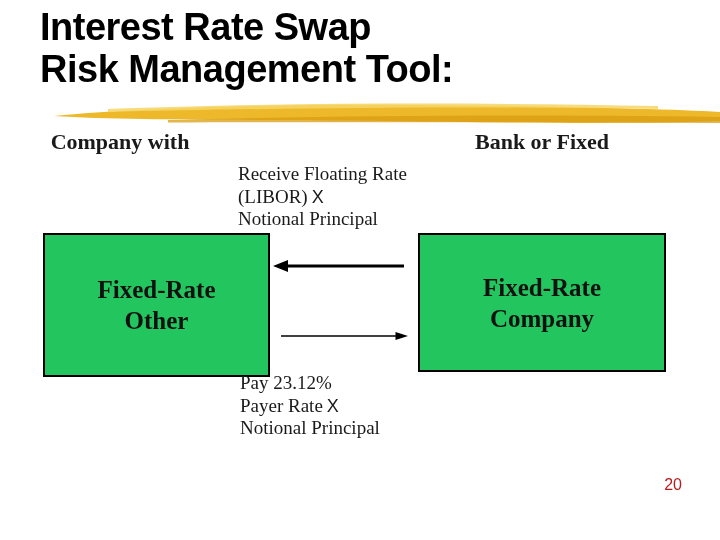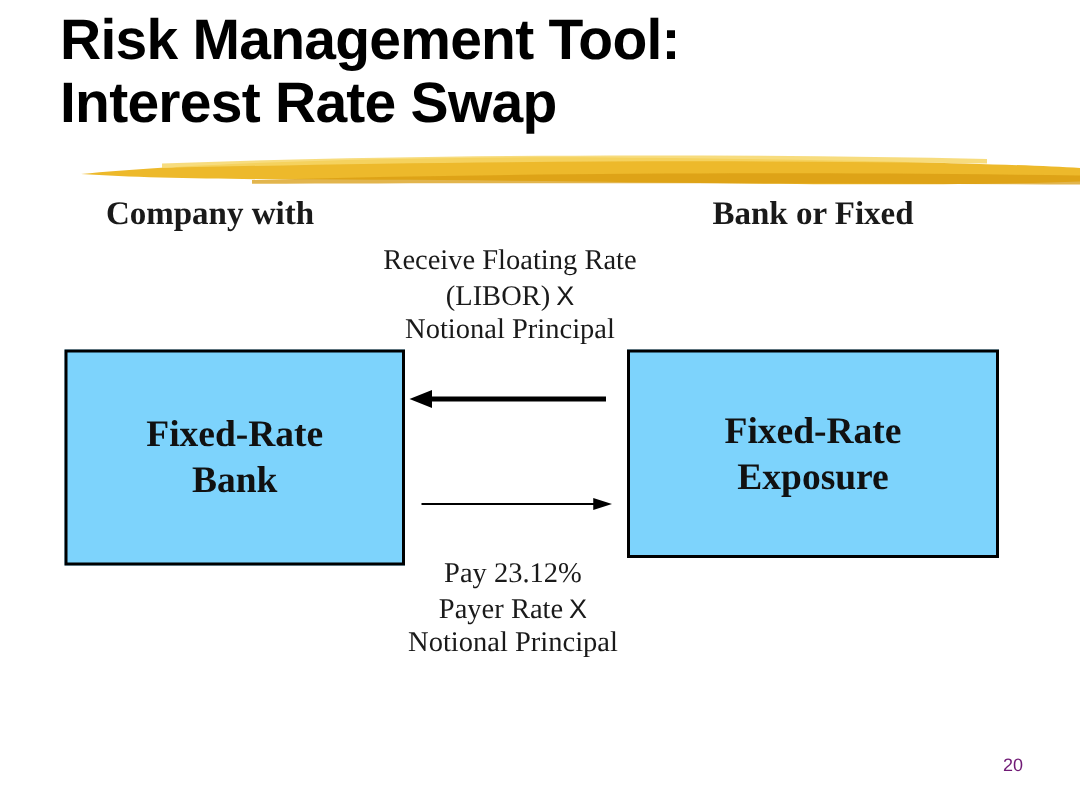--- a/index.html
+++ b/index.html
@@ -37,42 +37,42 @@
   }
 
   .party-label {
     width: 200px;
     text-align: center;
     font-weight: bold;
     font-size: 22px;
     line-height: 25px;
     color: #1a1a1a;
   }
-  .party-label.company { left: 40px;  top: 129px; }
+  .party-label.company { left: 20px;  top: 129px; }
   .party-label.bank    { left: 442px; top: 129px; }
 
   .flow-label {
     width: 204px;
-    text-align: center;
+    text-align: left;
     font-size: 19px;
     line-height: 22.5px;
     color: #1a1a1a;
   }
   .flow-label.receive { left: 238px; top: 163px; }
   .flow-label.pay     { left: 240px; top: 372px; }
   .x-glyph {
     font-family: "Liberation Sans", sans-serif;
     font-size: 18px;
     margin-left: 4px;
   }
 
   .swap-box {
     box-sizing: border-box;
     border: 2px solid #000000;
-    background: #7dd3fc;
+    background: #22c55e;
     display: flex;
     flex-direction: column;
     align-items: center;
     justify-content: center;
     text-align: center;
     font-weight: bold;
     font-size: 25px;
     line-height: 31px;
     color: #111111;
   }
@@ -81,36 +81,36 @@
 
   .arrows-svg {
     left: 270px;
     top: 255px;
     width: 145px;
     height: 95px;
   }
 
   .page-number {
     left: 642px;
-    top: 503px;
+    top: 476px;
     width: 40px;
     text-align: right;
     font-family: "Liberation Sans", sans-serif;
-    font-size: 12px;
-    color: #701a75;
+    font-size: 16px;
+    color: #b91c1c;
   }
 </style>
 </head>
 <body>
 
 <div class="slide">
 
   <div class="abs slide-title">
+    <div>Interest Rate Swap</div>
     <div>Risk Management Tool:</div>
-    <div>Interest Rate Swap</div>
   </div>
 
   <svg class="abs swoosh-svg" viewBox="0 0 672 34" preserveAspectRatio="none">
     <path d="M6,20 C90,12 230,8 360,9 C500,10 620,13 672,16 L672,25 C600,28 480,27 340,25 C200,23 80,25 6,20 Z" fill="#EDB92B"></path>
     <path opacity="0.75" d="M120,24 C280,20 450,18 672,21 L672,27 C480,26 280,26 120,26.5 Z" fill="#D89C12"></path>
     <path opacity="0.85" d="M60,13 C220,7 420,6 610,10 L610,13 C420,10 220,12 60,16 Z" fill="#F6D667"></path>
   </svg>
 
   <div class="abs party-label company">
     <div>Company with</div>
@@ -121,26 +121,26 @@
   </div>
 
   <div class="abs flow-label receive">
     <div>Receive Floating Rate</div>
     <div><span>(LIBOR)</span><span class="x-glyph">X</span></div>
     <div>Notional Principal</div>
   </div>
 
   <div class="abs swap-box payer">
     <div>Fixed-Rate</div>
-    <div>Bank</div>
+    <div>Other</div>
   </div>
 
   <div class="abs swap-box receiver">
     <div>Fixed-Rate</div>
-    <div>Exposure</div>
+    <div>Company</div>
   </div>
 
   <svg class="abs arrows-svg" viewBox="0 0 145 95">
     <g>
       <line x1="134" y1="11" x2="15" y2="11" stroke="#000000" stroke-width="3.2"></line>
       <polygon points="3,11 18,5 18,17" fill="#000000"></polygon>
     </g>
     <g>
       <line x1="11" y1="81" x2="127" y2="81" stroke="#000000" stroke-width="1.4"></line>
       <polygon points="138,81 125.5,77 125.5,85" fill="#000000"></polygon>

